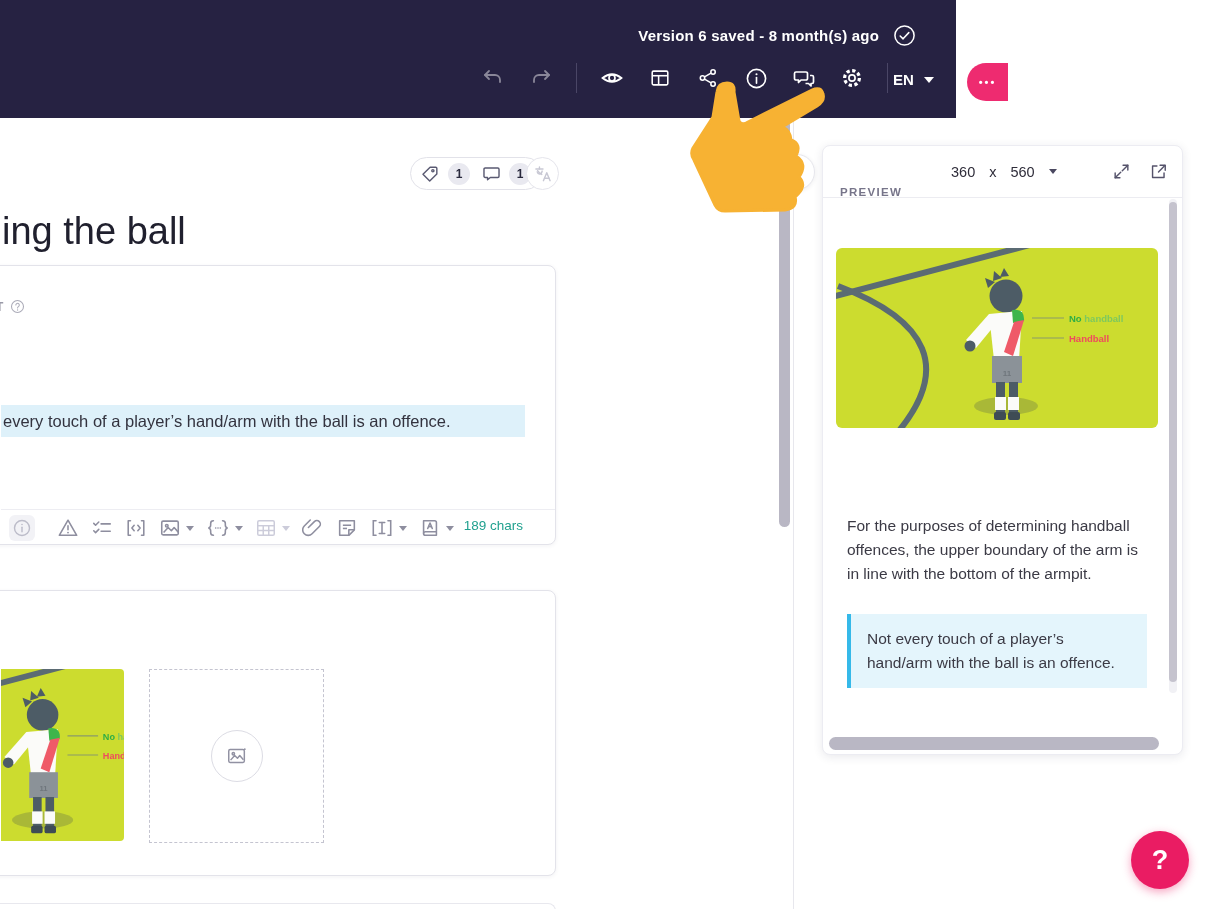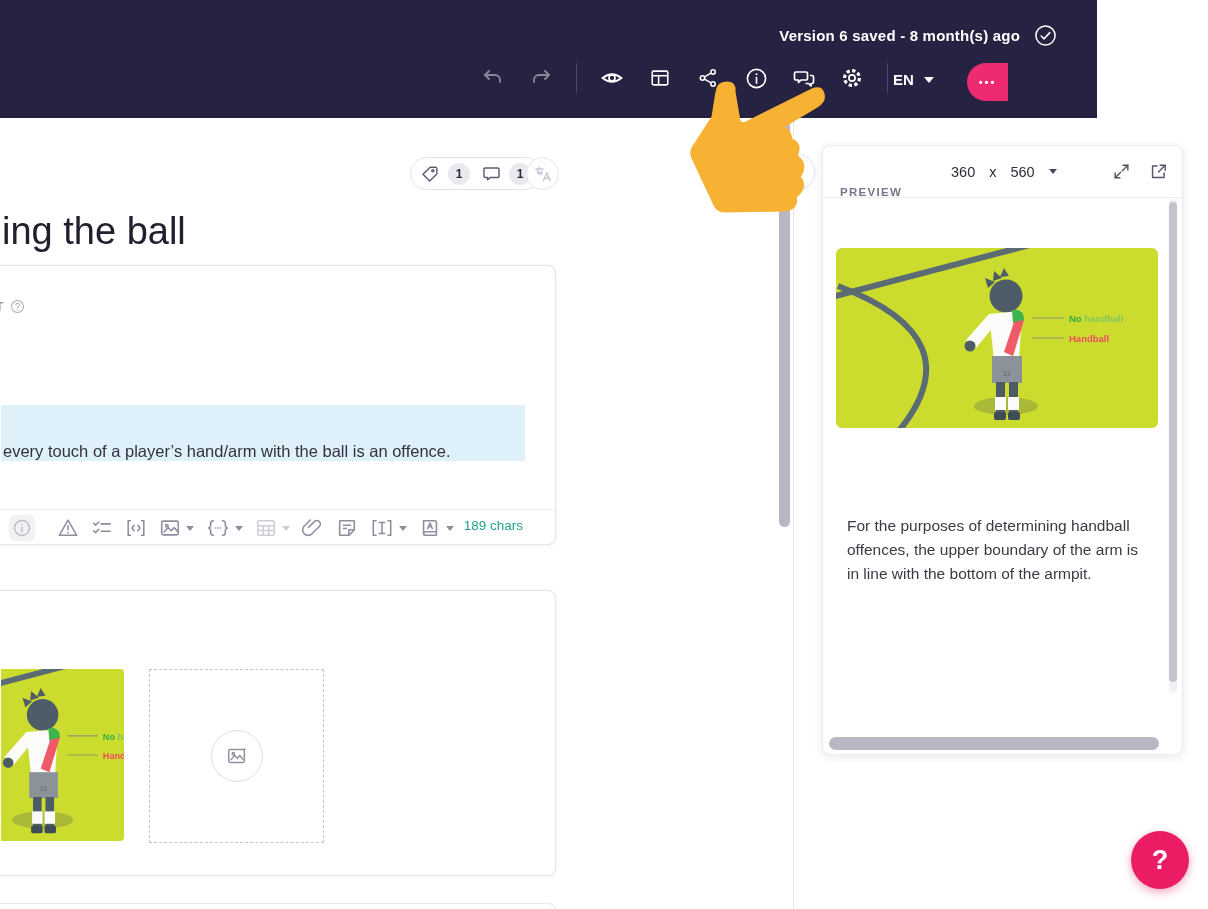--- a/index.html
+++ b/index.html
@@ -2,21 +2,21 @@
 <html><head>
 <meta charset="utf-8">
 <style>
   * { margin:0; padding:0; box-sizing:border-box; }
   html,body { width:1208px; height:909px; overflow:hidden; background:#fff;
     font-family:"Liberation Sans", sans-serif; }
   .abs { position:absolute; }
   svg { display:block; }
 
   
-  .topbar { position:absolute; left:0; top:0; width:1097px; height:118px; background:#262242; z-index:5; }
+  .topbar { position:absolute; left:0; top:0; width:956px; height:118px; background:#262242; z-index:5; }
   .version-row { position:absolute; right:40px; top:24px; display:flex; align-items:center; gap:14px; }
   .version-text { color:#ffffff; font-size:15px; font-weight:bold; letter-spacing:.2px; }
   .tb-icons { position:absolute; left:480px; top:63px; display:flex; align-items:center; gap:22px; }
   .tb-btn { width:26px; height:26px; display:flex; align-items:center; justify-content:center; cursor:pointer; }
   .tb-sep { width:1px; height:30px; background:#4a4666; }
   .lang { display:flex; align-items:center; gap:10px; color:#fff; font-weight:bold; font-size:15px; cursor:pointer; }
   .caret-down { width:0; height:0; border-left:5px solid transparent; border-right:5px solid transparent; border-top:6px solid currentColor; }
   .split-btn { position:absolute; left:967px; top:63px; width:219px; height:38px; border-radius:19px; overflow:hidden; display:flex; }
   .split-main { flex:1; background:#8b2a5f; color:#b59aa9; font-size:15px; font-weight:bold; display:flex; align-items:center; justify-content:center; cursor:pointer; }
   .split-more { width:41px; background:#ee2b70; color:#fff; display:flex; align-items:center; justify-content:center; font-size:11px; letter-spacing:2px; font-weight:bold; cursor:pointer; }
@@ -33,22 +33,22 @@
   .card { position:absolute; left:-30px; width:586px; background:#fff; border:1px solid #e3e3ea; border-radius:8px;
     box-shadow:0 1px 4px rgba(40,40,70,.06); }
   .card1 { top:265px; height:280px; }
   .card2 { top:590px; height:286px; }
   .card-next { position:absolute; left:-30px; top:903px; width:586px; height:10px; background:#fff;
     border:1px solid #e8e8ee; border-bottom:none; border-radius:8px 8px 0 0; }
 
   .block-label { position:absolute; left:25px; top:33px; display:flex; align-items:center; gap:6px;
     color:#9a9aa8; font-size:12px; font-weight:bold; letter-spacing:1px; }
   .para { position:absolute; left:30px; top:72px; width:520px; font-size:16.5px; line-height:30px; color:#33333f; }
-  .quote1 { position:absolute; left:30px; top:139px; width:524px; height:56px; background:#def1fa;
-    display:flex; align-items:flex-end; font-size:16.5px; color:#33333f; }
+  .quote1 { position:absolute; left:30px; top:139px; width:524px; height:32px; background:#def1fa;
+    display:flex; align-items:center; font-size:16.5px; color:#33333f; }
   .etb { position:absolute; left:30px; right:0; top:243px; height:37px; border-top:1px solid #ededf2;
     display:flex; align-items:center; color:#8e8e9f; }
   .etb-item { display:flex; align-items:center; margin-right:12px; cursor:pointer; }
   .etb-caret { width:0; height:0; border-left:4px solid transparent; border-right:4px solid transparent;
     border-top:5px solid #8e8e9f; margin-left:5px; }
   .etb-caret.light { border-top-color:#ccccda; }
   .etb-chip { background:#f2f2f6; border-radius:6px; padding:3px; color:#bcbcc9; }
   .char-count { position:absolute; right:32px; top:252px; color:#21a18f; font-size:13.5px; }
 
   .thumb-wrap { position:absolute; left:30px; top:78px; width:123px; height:172px; overflow:hidden;
@@ -411,20 +411,21 @@
       <rect x="158" y="164" width="12" height="8" rx="2" fill="#3e4c55"></rect>
         <rect x="172" y="164" width="12" height="8" rx="2" fill="#3e4c55"></rect>
       <path d="M196,70 H228" stroke="#8a9a6b" stroke-width="1.2"></path>
         <path d="M196,90 H228" stroke="#8a9a6b" stroke-width="1.2"></path>
       <text x="233" y="74" class="ill-label"><tspan fill="#2fae45">No</tspan><tspan fill="#7ec85e"> handball</tspan></text>
       <text x="233" y="94" class="ill-label" fill="#ef4b5e">Handball</text>
     </svg>
   </div>
 
   <div class="pv-body">For the purposes of determining handball offences, the upper boundary of the arm is in line with the bottom of the armpit.</div>
+  <div class="pv-quote">Not every touch of a player’s hand/arm with the ball is an offence.</div>
 
   <div class="pv-vtrack"></div>
   <div class="pv-vthumb"></div>
   <div class="pv-hthumb"></div>
 </div>
 
 <div class="hand">
   <svg width="200" height="150" viewBox="0 0 200 150">
     <path fill="#f7b233" stroke="#f7b233" stroke-width="3" stroke-linejoin="round" d="
       M 182,20

